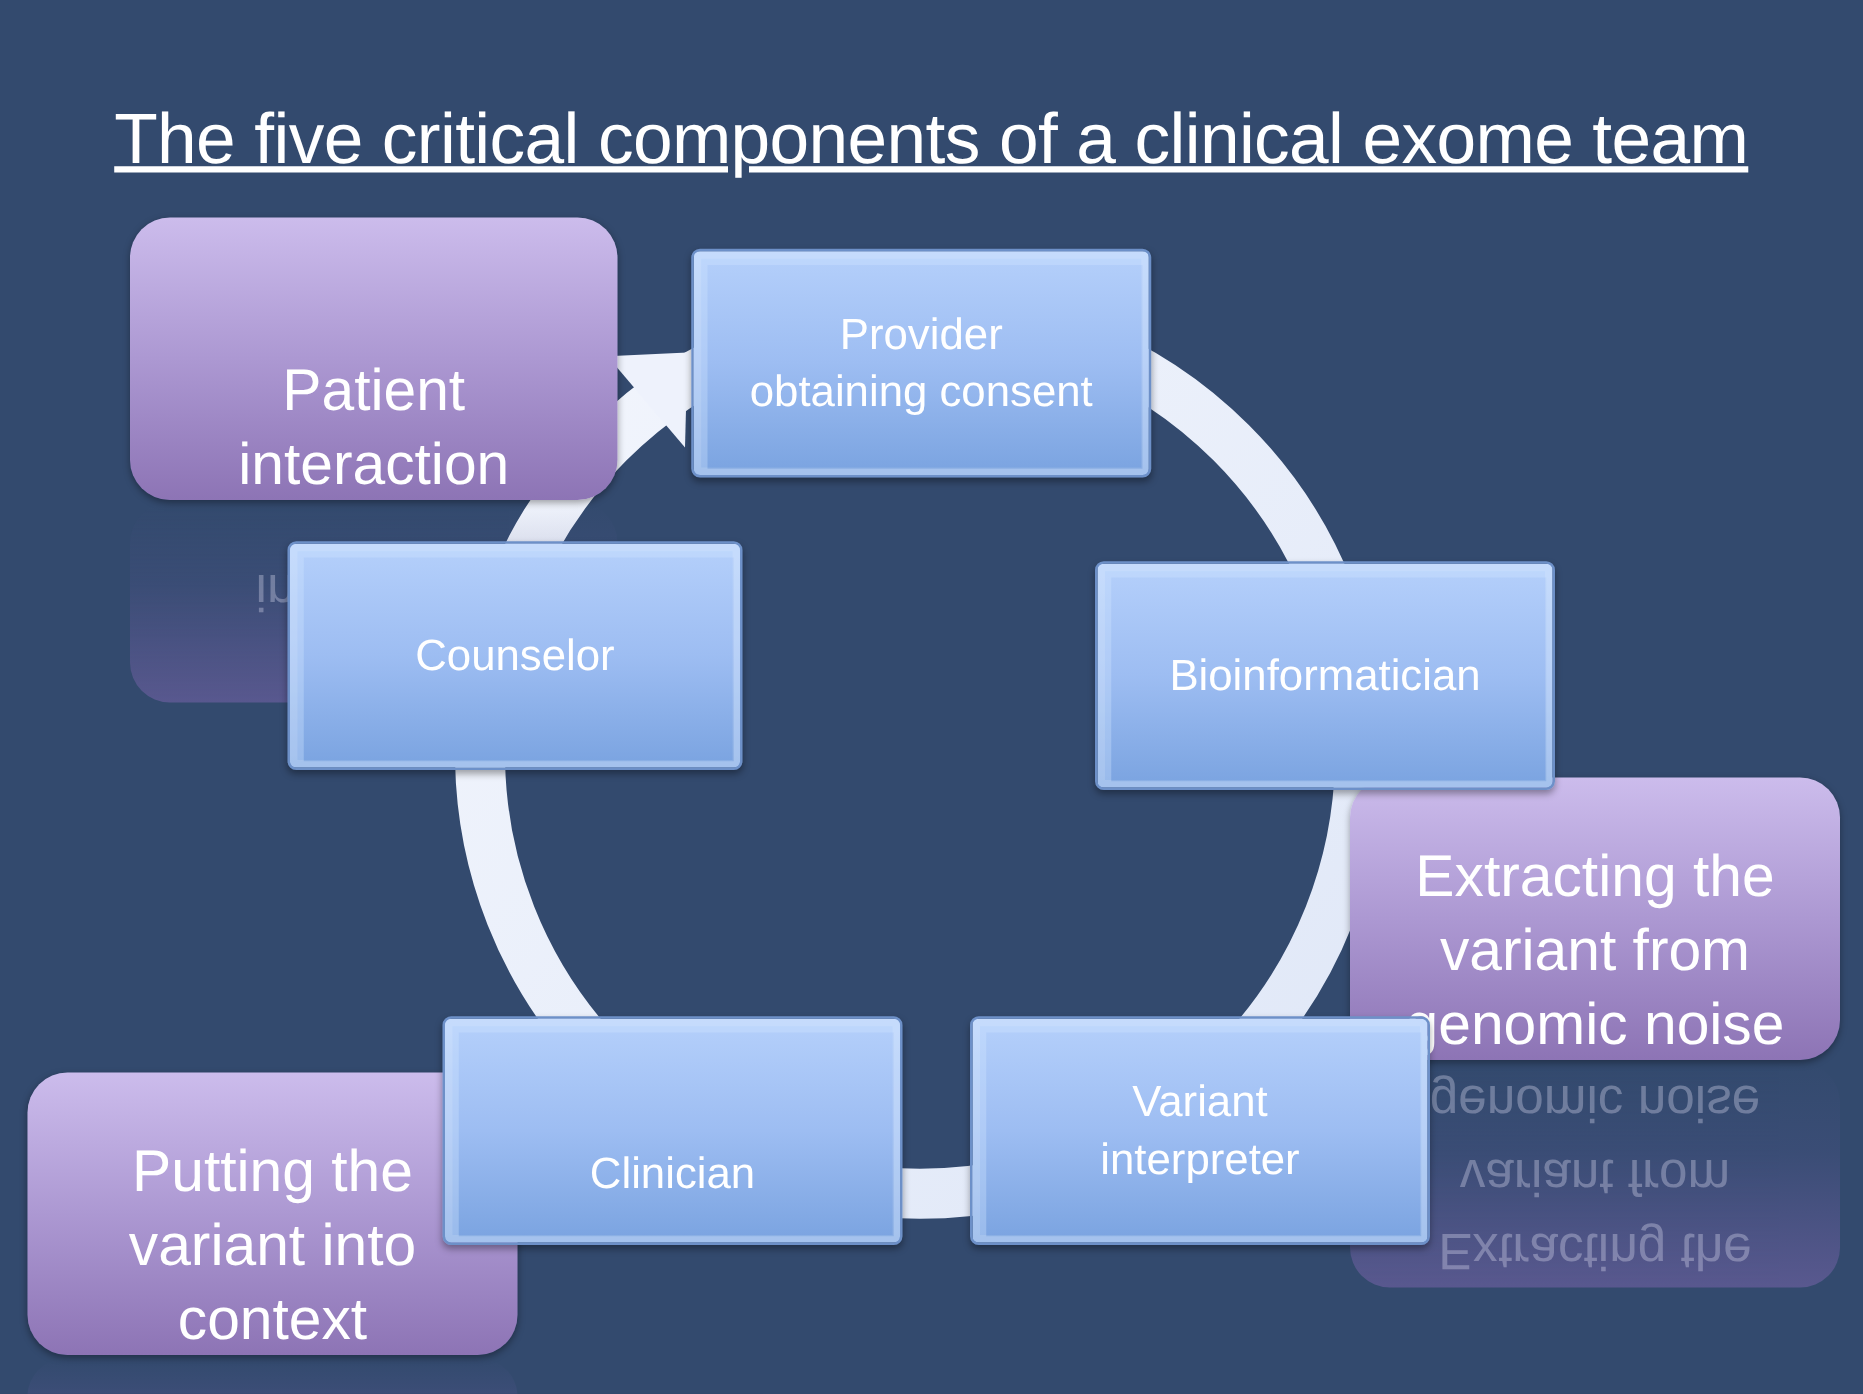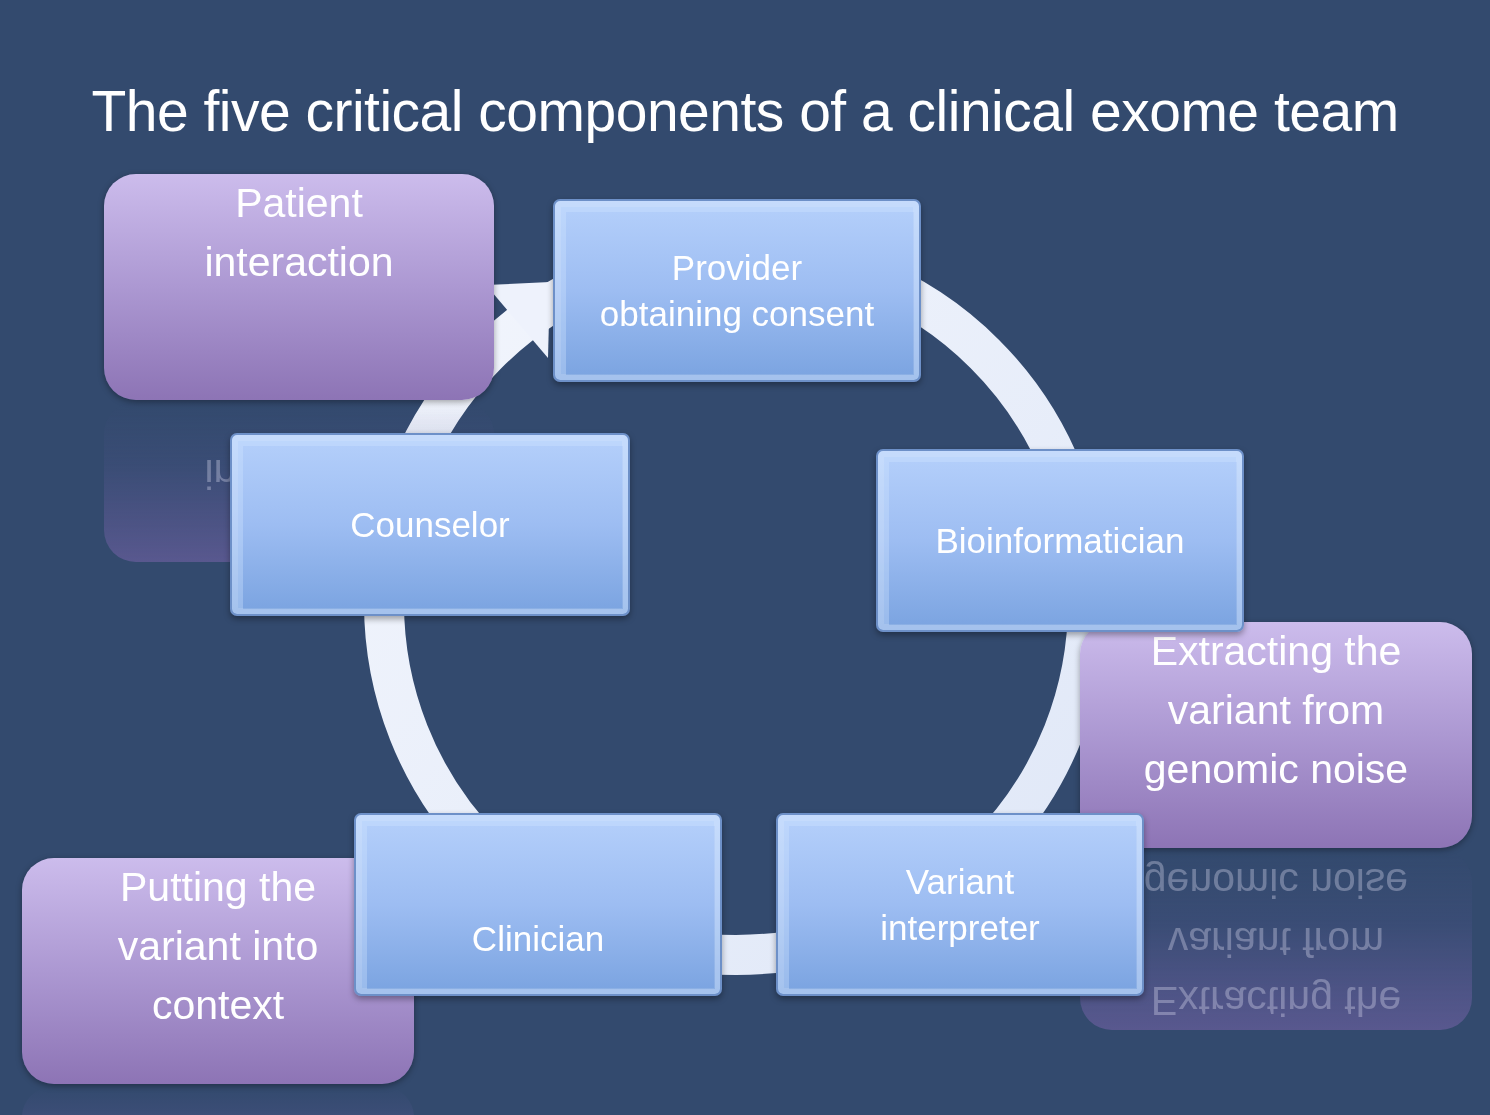--- a/index.html
+++ b/index.html
@@ -1,31 +1,31 @@
 <!DOCTYPE html>
 <html><head>
 <meta charset="utf-8">
 <style>
   html, body { margin:0; padding:0; }
   body { width:1490px; height:1115px; background:#334a6e; position:relative; overflow:hidden;
          font-family:"Liberation Sans", "DejaVu Sans", sans-serif; }
   .title { position:absolute; left:0; top:78px; width:1490px; text-align:center; color:#ffffff;
-           font-size:57px; letter-spacing:-0.5px; }
+           font-size:57px; letter-spacing:-0.5px;text-decoration:underline; }
   svg.ring { position:absolute; left:0; top:0; }
   .node { position:absolute; border-radius:7px; box-sizing:border-box;
           background:linear-gradient(to bottom, #b5d0fb 0%, #9dbdf2 50%, #7aa3e0 100%);
           border:2px solid #6d90c8;
           box-shadow: inset 0 0 0 6px rgba(255,255,255,0.12), inset 3px 3px 0 8px rgba(210,228,255,0.35), 0 3px 6px rgba(0,0,0,0.35);
           display:flex; align-items:center; justify-content:center; text-align:center; color:#ffffff;
           font-size:35px; line-height:46px; white-space:pre-line; }
   .note { position:absolute; border-radius:32px; box-sizing:border-box;
           background:linear-gradient(to bottom, #ccbcec 0%, #ac98d2 50%, #8d74b5 100%);
           box-shadow:0 2px 6px rgba(0,0,0,0.35);
-          display:flex; align-items:flex-start; justify-content:center; text-align:center; color:#ffffff;
-          font-size:41px; line-height:59px; white-space:pre-line; }
+          display:flex; align-items:flex-end; justify-content:center; text-align:center; color:#ffffff;
+          font-size:47px; line-height:59px; white-space:pre-line; }
   .reflection { position:absolute; border-radius:32px;
           background:linear-gradient(to bottom, rgba(120,100,170,0.55) 0%, rgba(80,85,140,0.25) 60%, rgba(51,74,110,0) 100%);
           color:rgba(220,220,240,0.35); font-size:41px; line-height:59px; text-align:center;
           transform:scaleY(-1); white-space:pre-line; overflow:hidden; }
 </style>
 </head>
 <body>
 
 <div class="title">The five critical components of a clinical exome team</div>
 
@@ -76,15 +76,15 @@
 
 <div class="node" style="left:752px; top:813px; width:368px; height:183px;margin-left:24px;">
   <span>Variant
 interpreter</span>
 </div>
 
 <div class="node" style="left:354px; top:813px; width:368px; height:183px; align-items:center; padding-top:68px;">
   <span>Clinician</span>
 </div>
 
-<div class="node" style="left:230px; top:433px; width:400px; height:183px;">
+<div class="node" style="left:230px; top:433px; width:364px; height:183px;">
   <span>Counselor</span>
 </div>
 
 </body></html>

